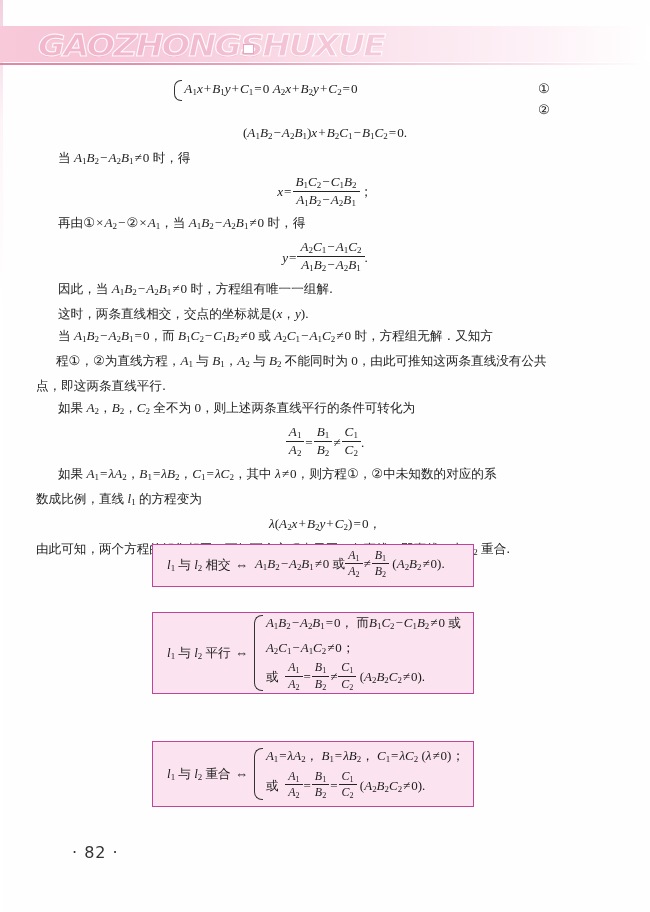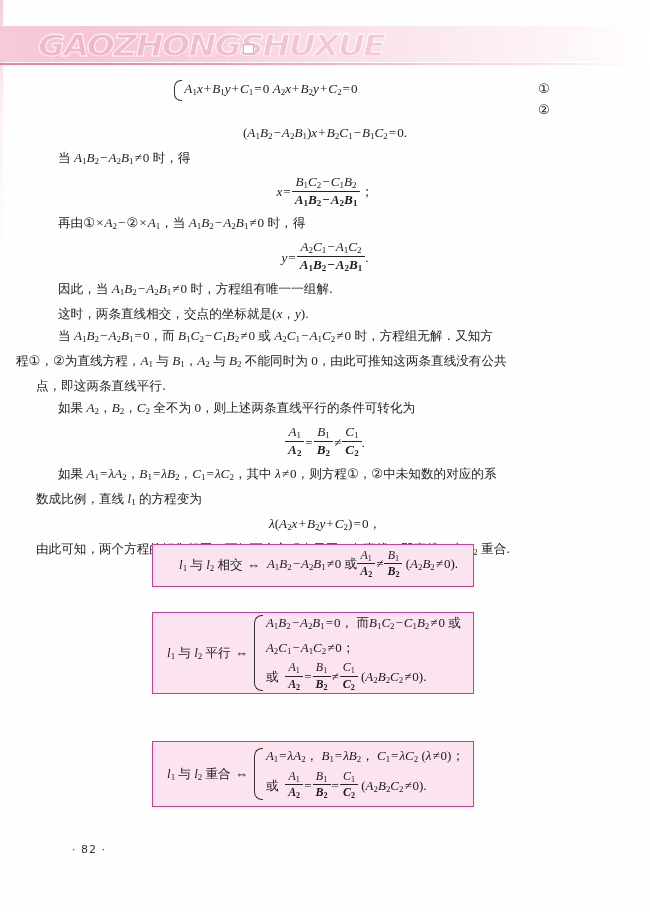--- a/index.html
+++ b/index.html
@@ -130,21 +130,21 @@
   .frac {
     display: inline-block;
     vertical-align: middle;
     text-align: center;
     line-height: 1.18;
     margin: 0 0;
     position: relative;
     top: -0.15em;
   }
   .frac .num { display: block; padding: 0 3px; border-bottom: 1px solid #222; }
-  .frac .den { display: block; padding: 0 3px; font-weight: bold; }
+  .frac .den { display: block; padding: 0 3px; }
   .frac.sm { font-size: 92%; }
 
   .brace-sys {
     display: inline-block;
     position: relative;
     padding-left: 12px;
     text-align: left;
   }
   .brace-sys::before {
     content: "";
@@ -190,21 +190,21 @@
   .box-rhs .rl.tall { line-height: 26px; }
   .box-rhs .rl.right { text-align: right; }
   .orlabel { display: inline-block; min-width: 16px; }
 
   
   .footer {
     position: absolute;
     left: 72px;
     top: 843px;
     font-family: "DejaVu Sans", sans-serif;
-    font-size: 11px;
+    font-size: 16px;
     color: #333;
     letter-spacing: 1px;
   }
   .edge-tint {
     position: absolute;
     left: 0; top: 0;
     width: 3px; height: 912px;
     background: linear-gradient(to bottom, #f2cfdd 0px, #fdf4f8 120px, #ffffff 300px);
   }
 </style>
@@ -271,21 +271,21 @@
     </div>
 
     <div class="line para">
       <span class="cjk">这时，两条直线相交，交点的坐标就是</span><span class="mn">(</span><span class="mi">x</span><span class="cjk">，</span><span class="mi">y</span><span class="mn">).</span>
     </div>
 
     <div class="line para">
       <span class="cjk">当</span> <span class="mi">A</span><sub>1</sub><span class="mi">B</span><sub>2</sub><span class="op">−</span><span class="mi">A</span><sub>2</sub><span class="mi">B</span><sub>1</sub><span class="op">=</span><span class="mn">0</span><span class="cjk">，而</span> <span class="mi">B</span><sub>1</sub><span class="mi">C</span><sub>2</sub><span class="op">−</span><span class="mi">C</span><sub>1</sub><span class="mi">B</span><sub>2</sub><span class="op">≠</span><span class="mn">0</span> <span class="cjk">或</span> <span class="mi">A</span><sub>2</sub><span class="mi">C</span><sub>1</sub><span class="op">−</span><span class="mi">A</span><sub>1</sub><span class="mi">C</span><sub>2</sub><span class="op">≠</span><span class="mn">0</span> <span class="cjk">时，方程组无解．又知方</span>
     </div>
 
-    <div class="line" style="padding-left:16px;">
+    <div class="line" style="padding-left:16px;margin-left:40px;">
       <span class="cjk">程</span><span class="mn">①</span><span class="cjk">，</span><span class="mn">②</span><span class="cjk">为直线方程，</span><span class="mi">A</span><sub>1</sub> <span class="cjk">与</span> <span class="mi">B</span><sub>1</sub><span class="cjk">，</span><span class="mi">A</span><sub>2</sub> <span class="cjk">与</span> <span class="mi">B</span><sub>2</sub> <span class="cjk">不能同时为</span> <span class="mn">0</span><span class="cjk">，由此可推知这两条直线没有公共</span>
     </div>
 
     <div class="line" style="padding-left:36px;">
       <span class="cjk">点，即这两条直线平行.</span>
     </div>
 
     <div class="line para">
       <span class="cjk">如果</span> <span class="mi">A</span><sub>2</sub><span class="cjk">，</span><span class="mi">B</span><sub>2</sub><span class="cjk">，</span><span class="mi">C</span><sub>2</sub> <span class="cjk">全不为</span> <span class="mn">0</span><span class="cjk">，则上述两条直线平行的条件可转化为</span>
     </div>
@@ -311,21 +311,21 @@
     <div class="line centered">
       <span class="mi">λ</span><span class="mn">(</span><span class="mi">A</span><sub>2</sub><span class="mi">x</span><span class="op">+</span><span class="mi">B</span><sub>2</sub><span class="mi">y</span><span class="op">+</span><span class="mi">C</span><sub>2</sub><span class="mn">)</span><span class="op">=</span><span class="mn">0</span><span class="cjk">，</span>
     </div>
 
     <div class="line" style="padding-left:36px;">
       <span class="cjk">由此可知，两个方程的解集相同．可知两个方程表示同一条直线，即直线</span> <span class="mi">l</span><sub>1</sub> <span class="cjk">与</span> <span class="mi">l</span><sub>2</sub> <span class="cjk">重合.</span>
     </div>
 
   </div>
 
-  <div class="box" style="left:152px; top:544px; width:322px; height:43px;padding-left:12px;">
+  <div class="box" style="left:152px; top:544px; width:322px; height:43px;">
     <div class="box-inner">
       <span class="box-lhs">
         <span class="mi">l</span><sub>1</sub> <span class="cjk">与</span> <span class="mi">l</span><sub>2</sub> <span class="cjk">相交</span> <span class="op">⇔</span>
       </span>
       <span class="box-rhs" style="padding-left:2px;">
         <span class="rl">
           <span class="mi">A</span><sub>1</sub><span class="mi">B</span><sub>2</sub><span class="op">−</span><span class="mi">A</span><sub>2</sub><span class="mi">B</span><sub>1</sub><span class="op">≠</span><span class="mn">0</span> <span class="cjk">或</span><span class="frac sm">
             <span class="num"><span class="mi">A</span><sub>1</sub></span><span class="den"><span class="mi">A</span><sub>2</sub></span>
           </span><span class="op">≠</span><span class="frac sm">
             <span class="num"><span class="mi">B</span><sub>1</sub></span><span class="den"><span class="mi">B</span><sub>2</sub></span>

